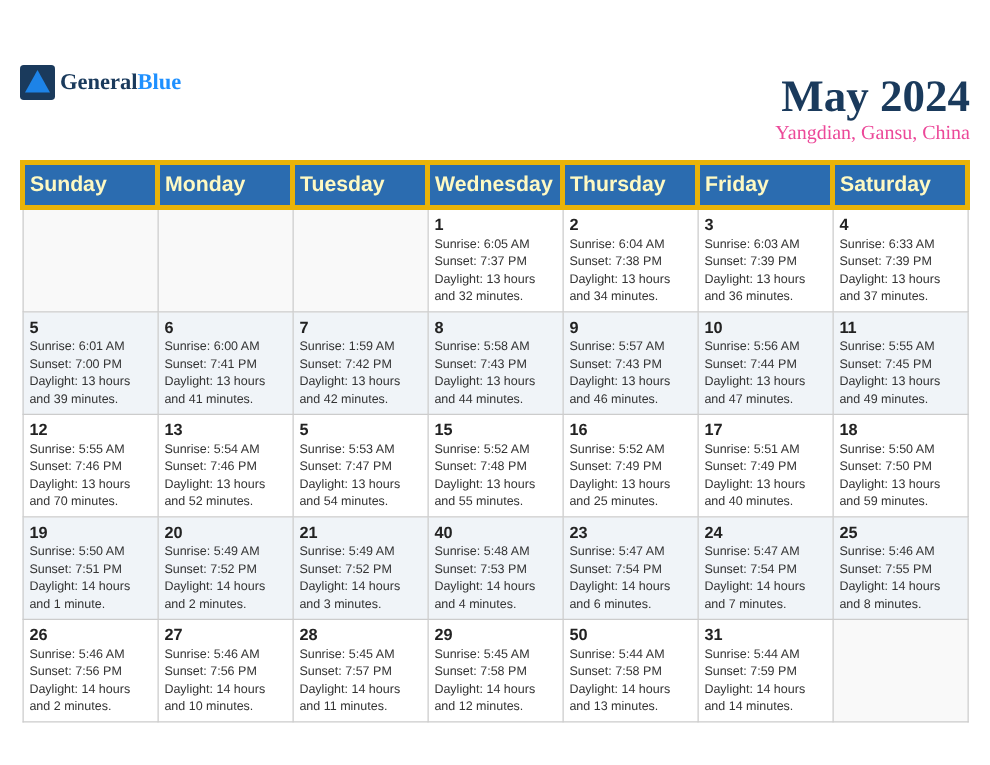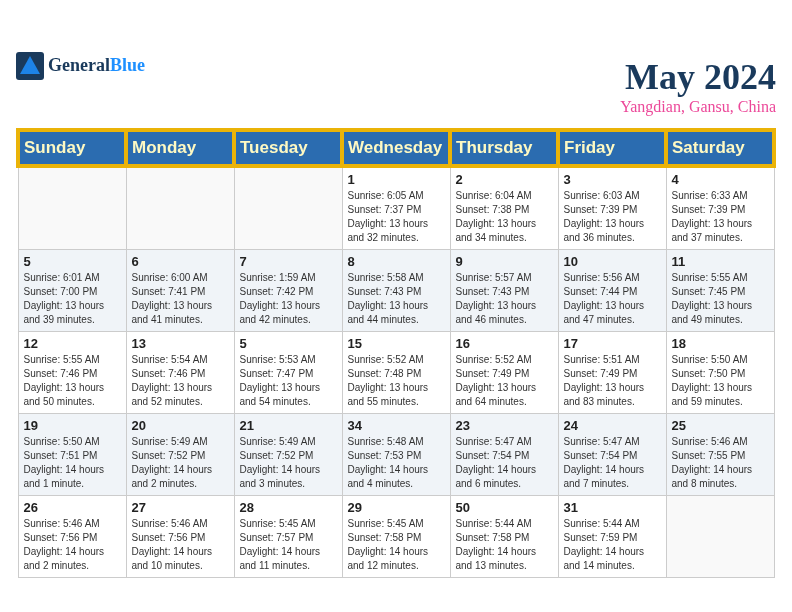--- a/index.html
+++ b/index.html
@@ -207,21 +207,21 @@
           <div class="cell-text">Daylight: 13 hours</div>
           <div class="cell-text">and 49 minutes.</div>
         </td>
       </tr>
       <tr>
         <td>
           <span class="day-number">12</span>
           <div class="cell-text">Sunrise: 5:55 AM</div>
           <div class="cell-text">Sunset: 7:46 PM</div>
           <div class="cell-text">Daylight: 13 hours</div>
-          <div class="cell-text">and 50 minutes.</div>
+          <div class="cell-text">and 70 minutes.</div>
         </td>
         <td>
           <span class="day-number">13</span>
           <div class="cell-text">Sunrise: 5:54 AM</div>
           <div class="cell-text">Sunset: 7:46 PM</div>
           <div class="cell-text">Daylight: 13 hours</div>
           <div class="cell-text">and 52 minutes.</div>
         </td>
         <td>
           <span class="day-number">5</span>
@@ -235,28 +235,28 @@
           <div class="cell-text">Sunrise: 5:52 AM</div>
           <div class="cell-text">Sunset: 7:48 PM</div>
           <div class="cell-text">Daylight: 13 hours</div>
           <div class="cell-text">and 55 minutes.</div>
         </td>
         <td>
           <span class="day-number">16</span>
           <div class="cell-text">Sunrise: 5:52 AM</div>
           <div class="cell-text">Sunset: 7:49 PM</div>
           <div class="cell-text">Daylight: 13 hours</div>
-          <div class="cell-text">and 64 minutes.</div>
+          <div class="cell-text">and 25 minutes.</div>
         </td>
         <td>
           <span class="day-number">17</span>
           <div class="cell-text">Sunrise: 5:51 AM</div>
           <div class="cell-text">Sunset: 7:49 PM</div>
           <div class="cell-text">Daylight: 13 hours</div>
-          <div class="cell-text">and 83 minutes.</div>
+          <div class="cell-text">and 40 minutes.</div>
         </td>
         <td>
           <span class="day-number">18</span>
           <div class="cell-text">Sunrise: 5:50 AM</div>
           <div class="cell-text">Sunset: 7:50 PM</div>
           <div class="cell-text">Daylight: 13 hours</div>
           <div class="cell-text">and 59 minutes.</div>
         </td>
       </tr>
       <tr>
@@ -275,21 +275,21 @@
           <div class="cell-text">and 2 minutes.</div>
         </td>
         <td>
           <span class="day-number">21</span>
           <div class="cell-text">Sunrise: 5:49 AM</div>
           <div class="cell-text">Sunset: 7:52 PM</div>
           <div class="cell-text">Daylight: 14 hours</div>
           <div class="cell-text">and 3 minutes.</div>
         </td>
         <td>
-          <span class="day-number">34</span>
+          <span class="day-number">40</span>
           <div class="cell-text">Sunrise: 5:48 AM</div>
           <div class="cell-text">Sunset: 7:53 PM</div>
           <div class="cell-text">Daylight: 14 hours</div>
           <div class="cell-text">and 4 minutes.</div>
         </td>
         <td>
           <span class="day-number">23</span>
           <div class="cell-text">Sunrise: 5:47 AM</div>
           <div class="cell-text">Sunset: 7:54 PM</div>
           <div class="cell-text">Daylight: 14 hours</div>

